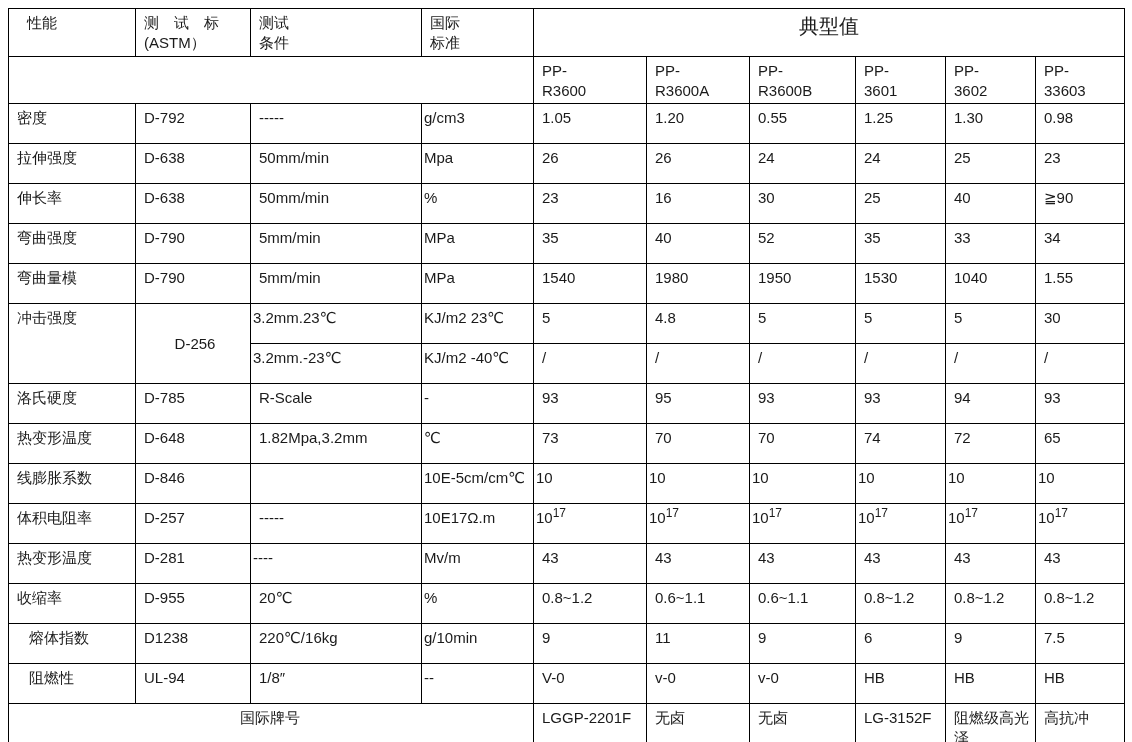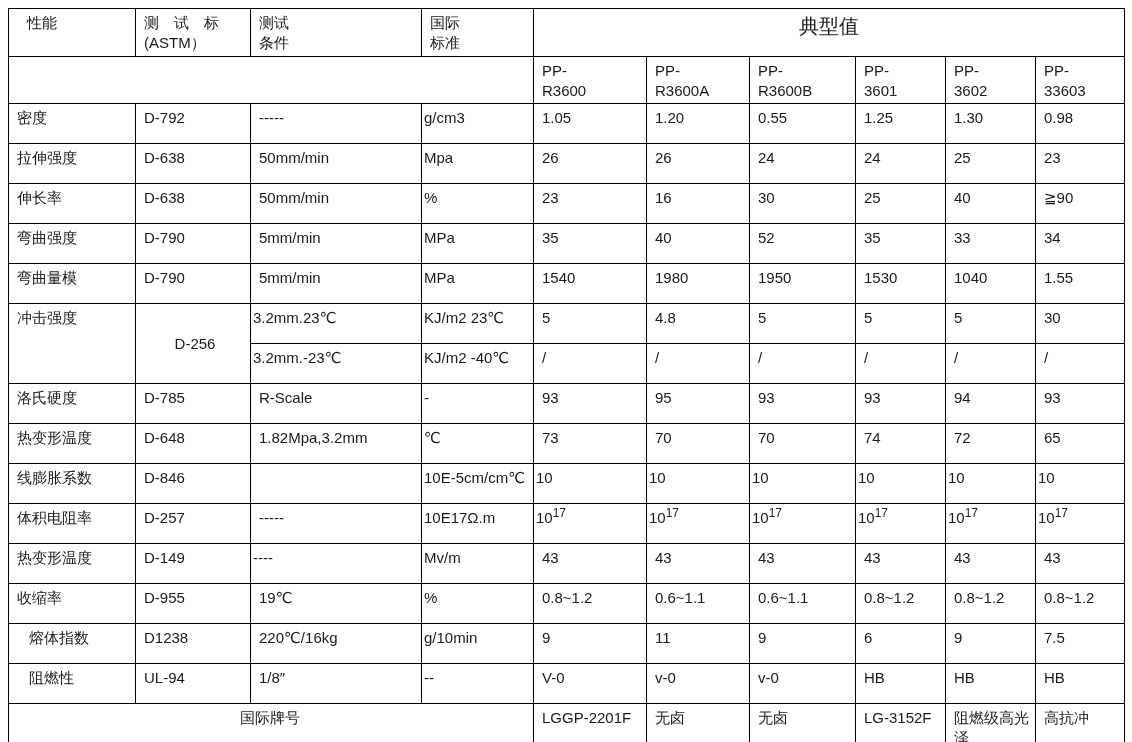--- a/index.html
+++ b/index.html
@@ -241,35 +241,35 @@
     <td class="center"><span>10</span><sup>17</sup></td>
     <td class="center"><span>10</span><sup>17</sup></td>
     <td class="center"><span>10</span><sup>17</sup></td>
     <td class="center"><span>10</span><sup>17</sup></td>
     <td class="center"><span>10</span><sup>17</sup></td>
     <td class="center"><span>10</span><sup>17</sup></td>
   </tr>
 
   <tr class="r">
     <td>热变形温度</td>
-    <td>D-149</td>
+    <td>D-281</td>
     <td class="center">----</td>
     <td class="c-unit">Mv/m</td>
     <td>43</td>
     <td>43</td>
     <td>43</td>
     <td>43</td>
     <td>43</td>
     <td>43</td>
   </tr>
 
   <tr class="r">
     <td>收缩率</td>
     <td>D-955</td>
-    <td>19℃</td>
+    <td>20℃</td>
     <td class="c-unit">%</td>
     <td>0.8~1.2</td>
     <td>0.6~1.1</td>
     <td>0.6~1.1</td>
     <td>0.8~1.2</td>
     <td>0.8~1.2</td>
     <td>0.8~1.2</td>
   </tr>
 
   <tr class="r">

